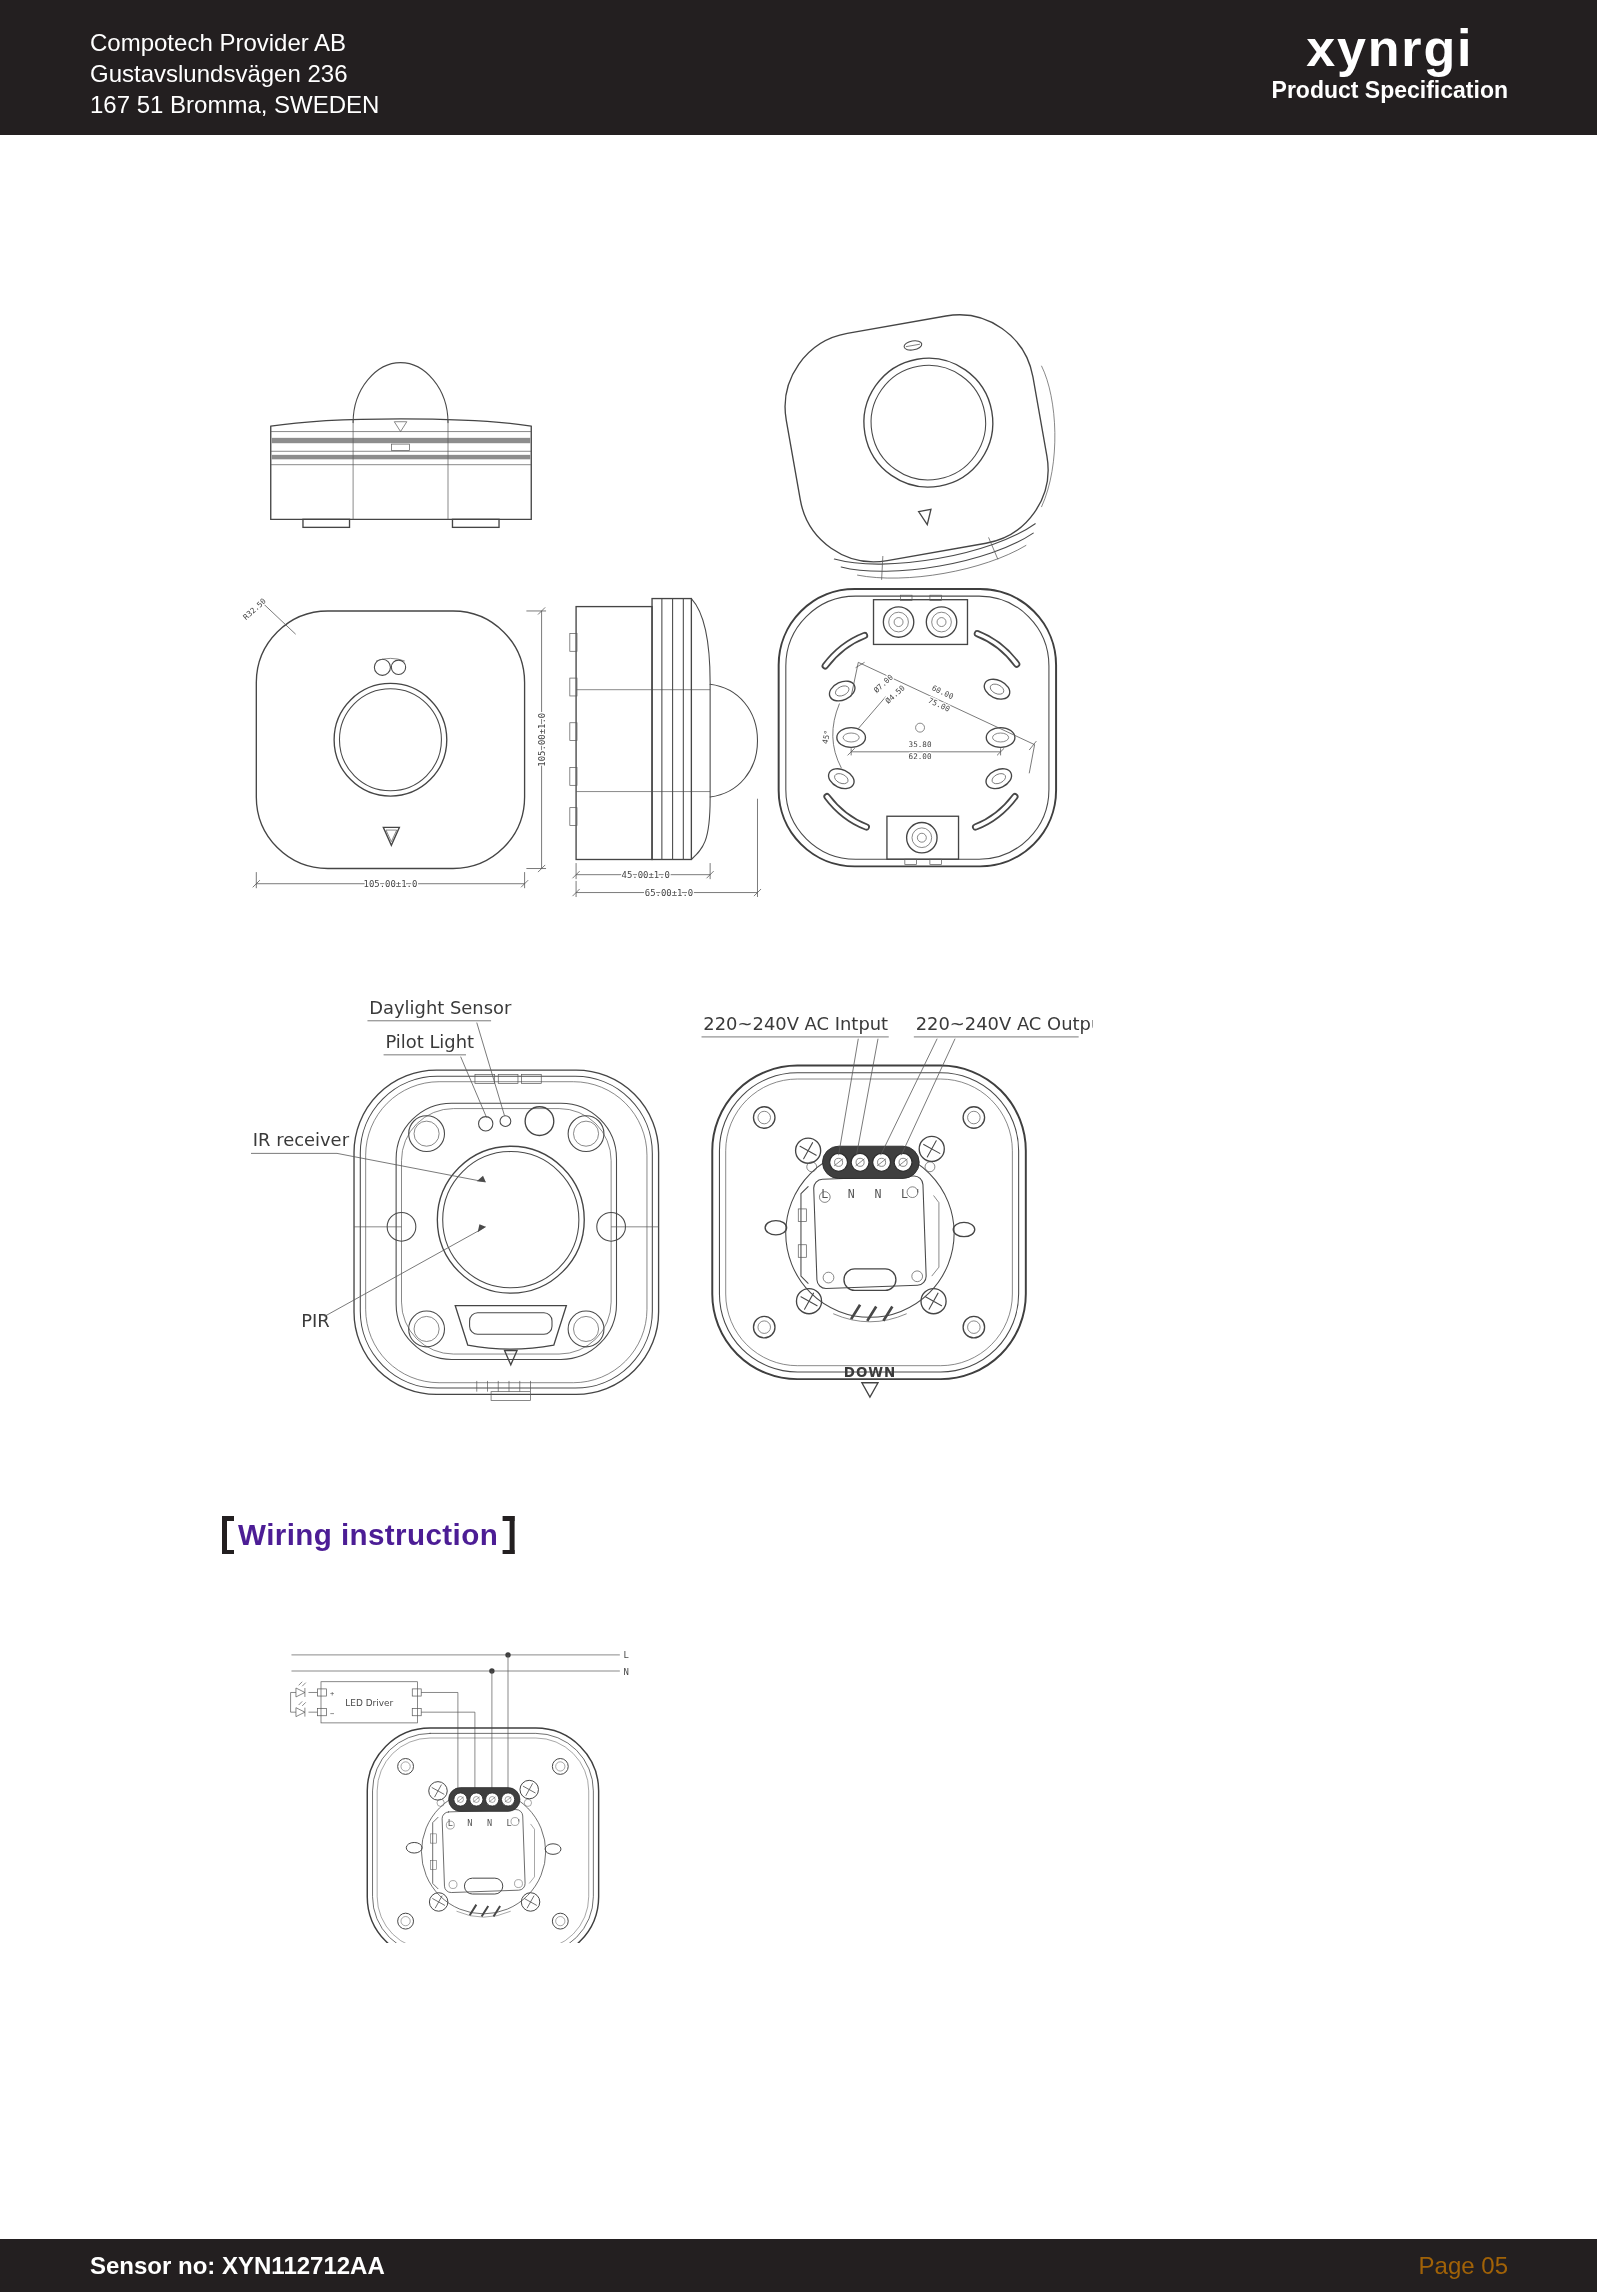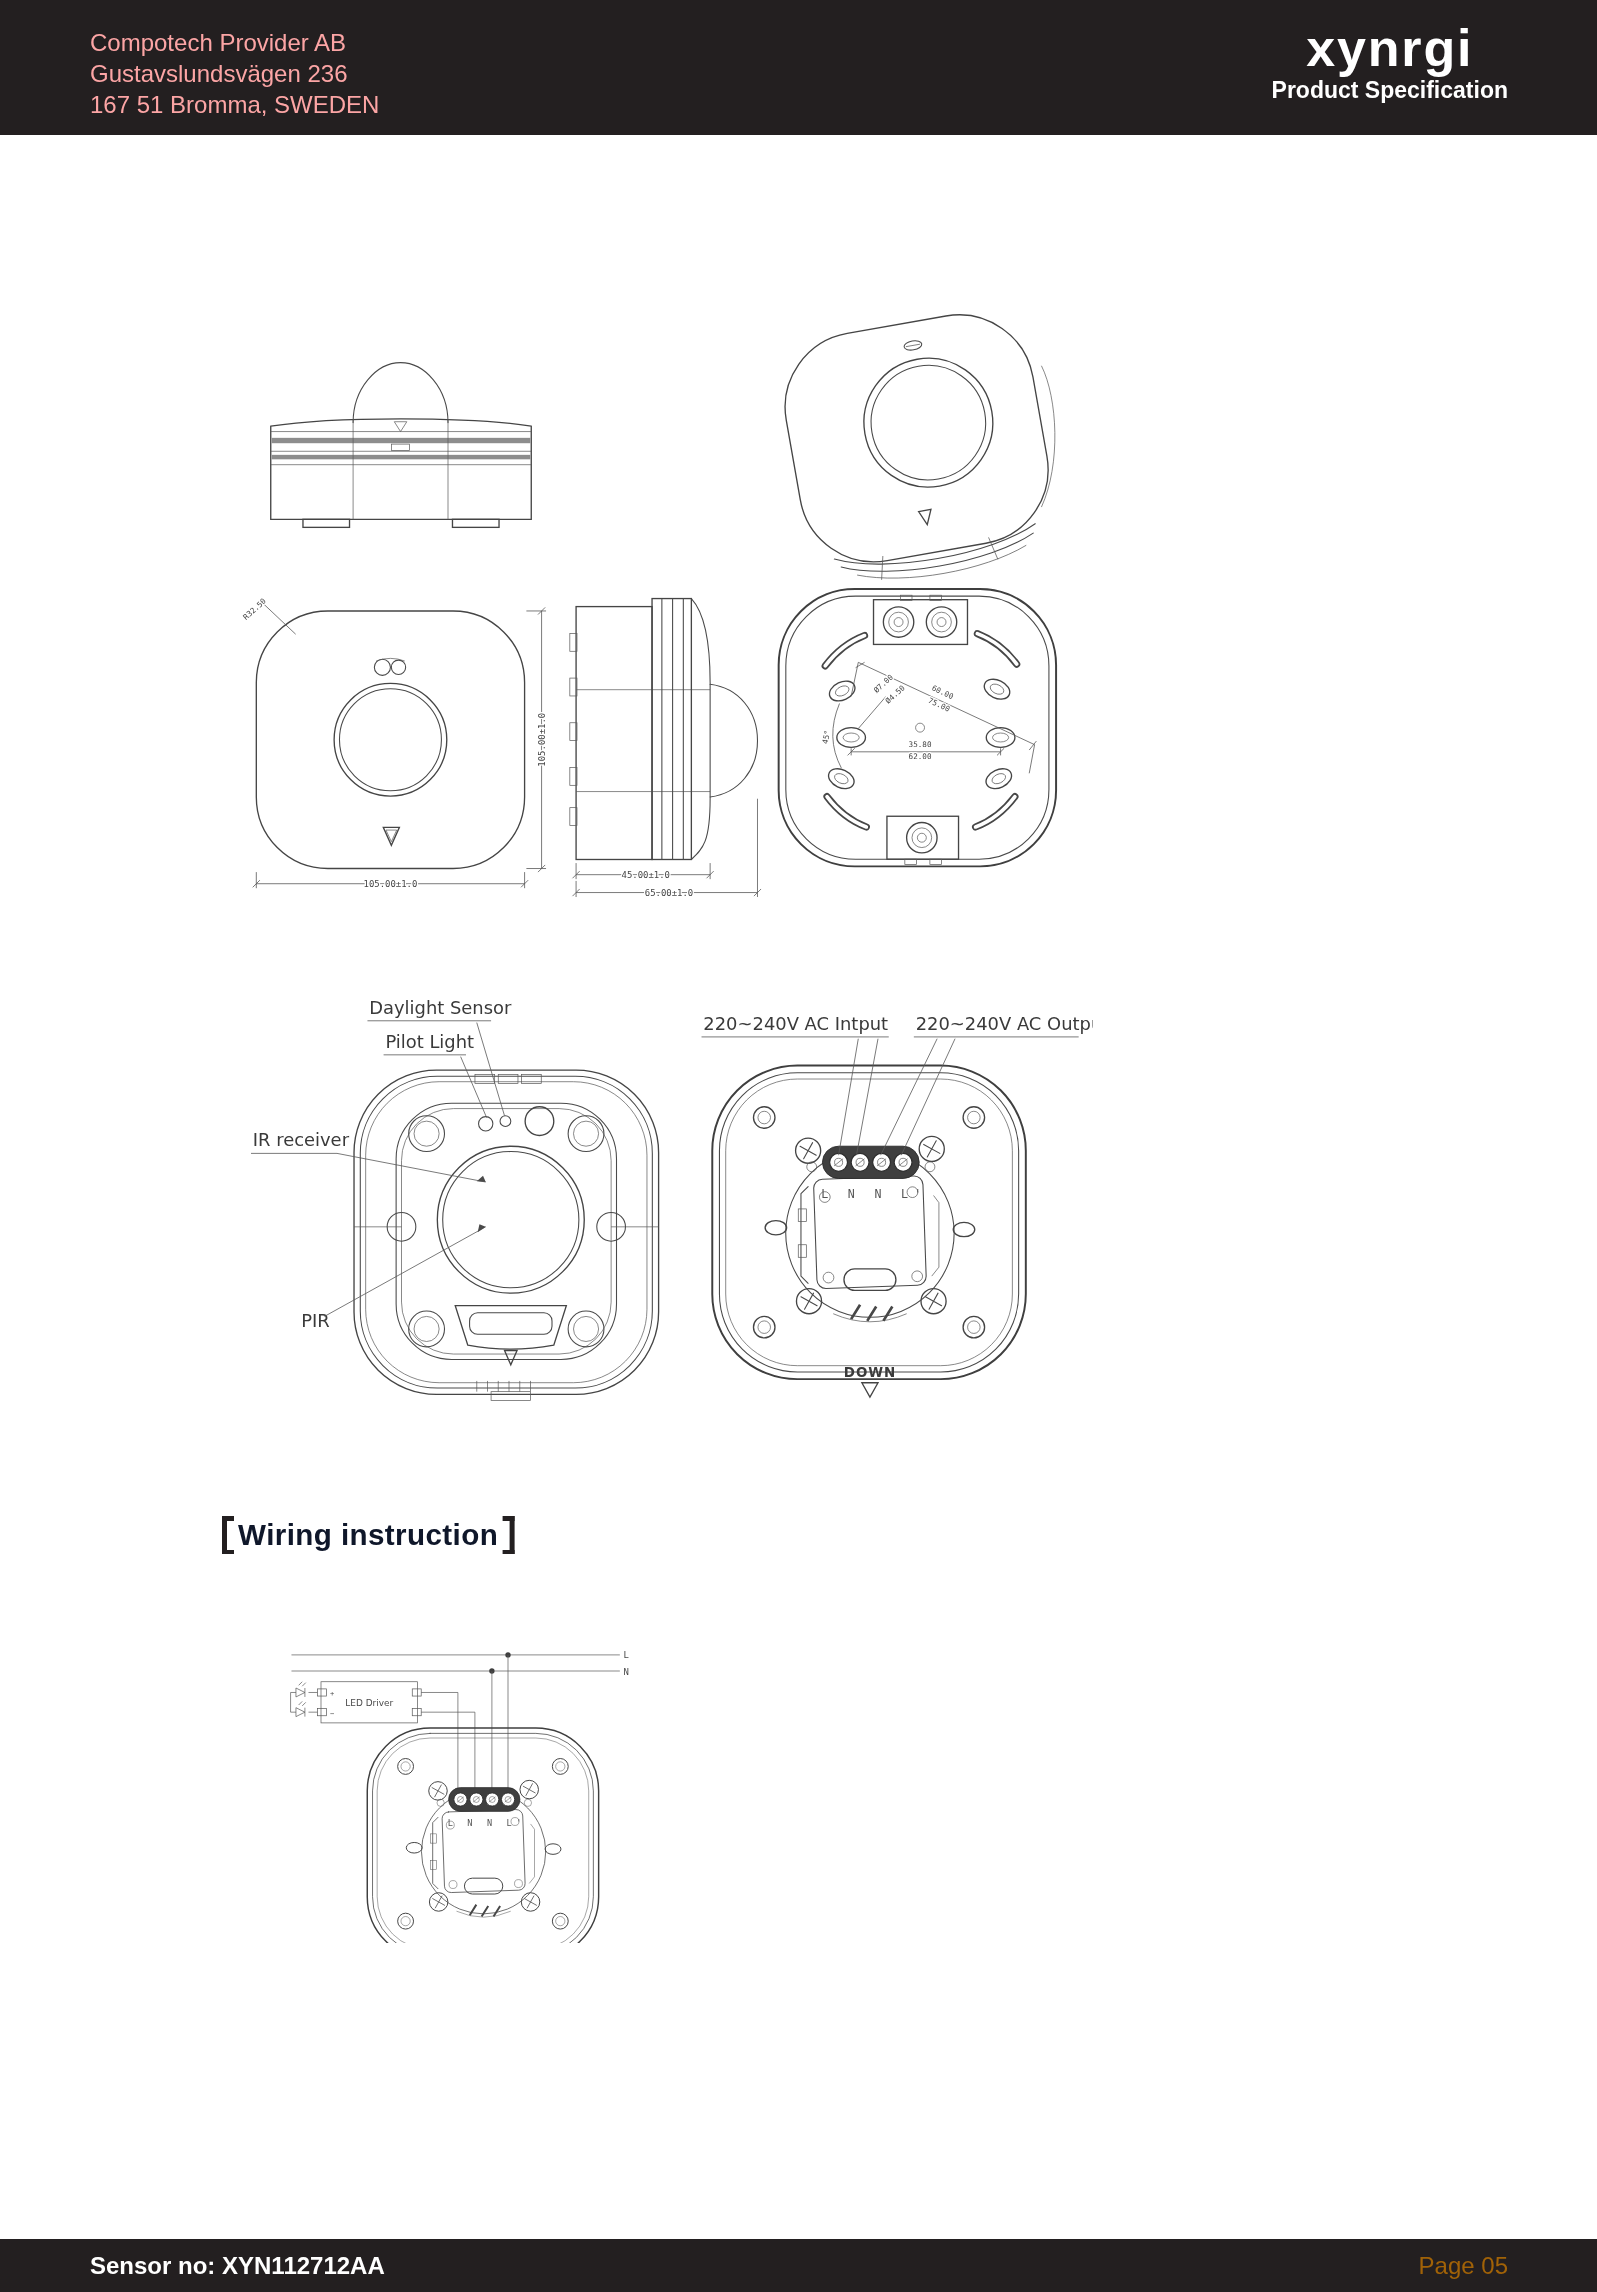--- a/index.html
+++ b/index.html
@@ -4,30 +4,30 @@
 <style>
   html,body{margin:0;padding:0;background:#e8e8e8;}
   .page{position:relative;width:1598px;height:2293px;background:#ffffff;overflow:hidden;
         font-family:"Liberation Sans","DejaVu Sans",sans-serif;}
   .abs{position:absolute;}
 
   
   .bar{position:absolute;left:0;width:100%;background:#231f20;color:#ffffff;}
   .bar-top{top:0;height:135px;}
   .bar-bottom{top:2239px;height:54px;}
-  .company{position:absolute;left:90px;top:27px;font-size:24px;line-height:31px;color:#fca5a5;}
+  .company{position:absolute;left:90px;top:27px;font-size:24px;line-height:31px;color:#ffffff;}
   .brand{position:absolute;right:90px;top:19.7px;text-align:center;color:#fff;}
   .brand-logo{font-size:52px;font-weight:bold;letter-spacing:1.8px;line-height:56px;}
   .brand-sub{font-size:23px;font-weight:bold;margin-top:1px;}
   .foot-left{position:absolute;left:90px;top:2252px;font-size:24px;font-weight:bold;color:#fff;}
   .foot-right{position:absolute;right:90px;top:2252px;font-size:24px;font-weight:normal;color:#a16207;}
 
   
   .wiring-head{position:absolute;left:222px;top:1516px;display:flex;align-items:center;
-               color:#0f172a;font-size:29.6px;font-weight:600;letter-spacing:0.4px;}
+               color:#4c1d95;font-size:29.6px;font-weight:600;letter-spacing:0.4px;}
   .cjk-bracket{display:inline-block;width:11.6px;height:38px;position:relative;margin:0 4.5px 0 0;}
   .cjk-bracket.right{transform:scaleX(-1);margin:0 0 0 4.5px;}
   .cjk-bracket i{position:absolute;left:0;top:0;bottom:0;width:4.5px;background:#231f20;}
   .cjk-bracket b{position:absolute;left:0;top:0;width:11.6px;height:4.5px;background:#231f20;}
   .cjk-bracket s{position:absolute;left:0;bottom:0;width:11.6px;height:4.5px;background:#231f20;}
 
   
   .ln{stroke:#4a4a4a;stroke-width:1.2;fill:none;stroke-linecap:round;stroke-linejoin:round;}
   .lnb{stroke:#3f3f3f;stroke-width:2.2;fill:none;stroke-linejoin:round;}
   .lnm{stroke:#454545;stroke-width:1.5;fill:none;}

